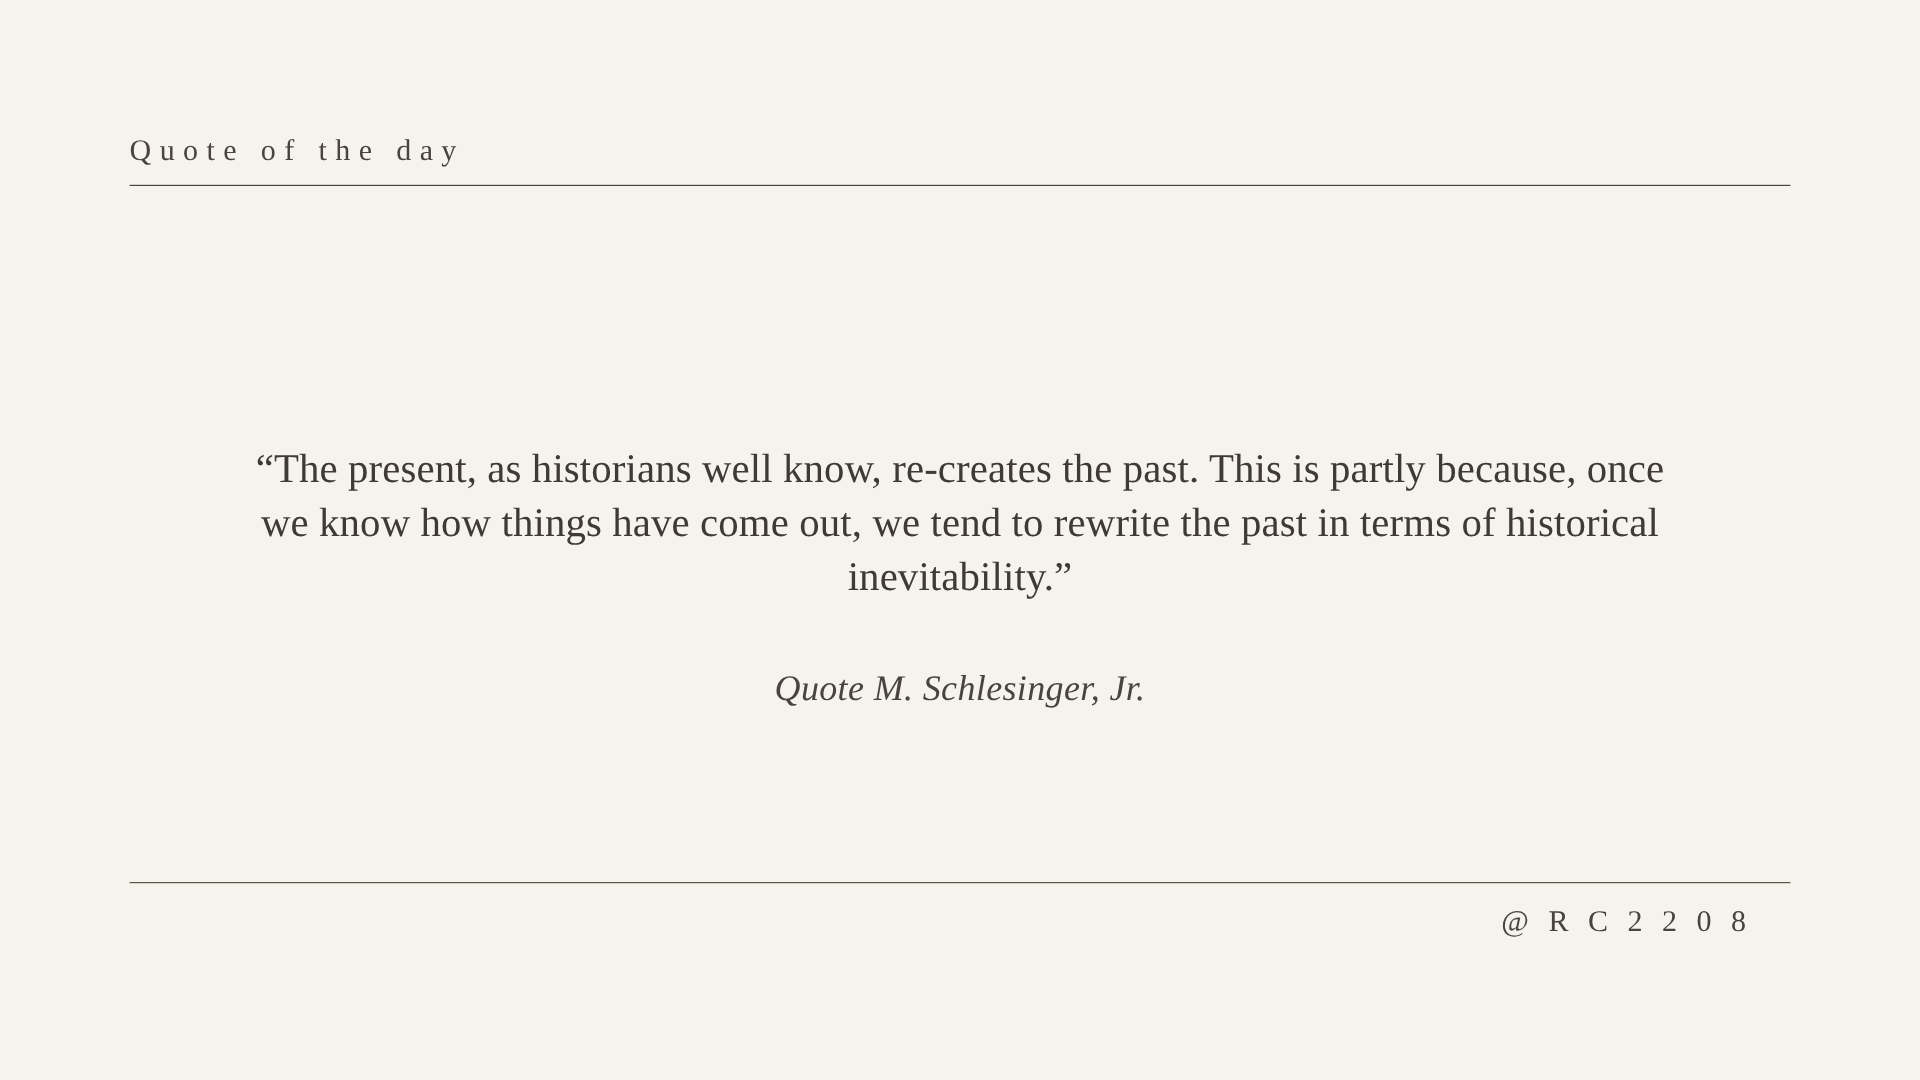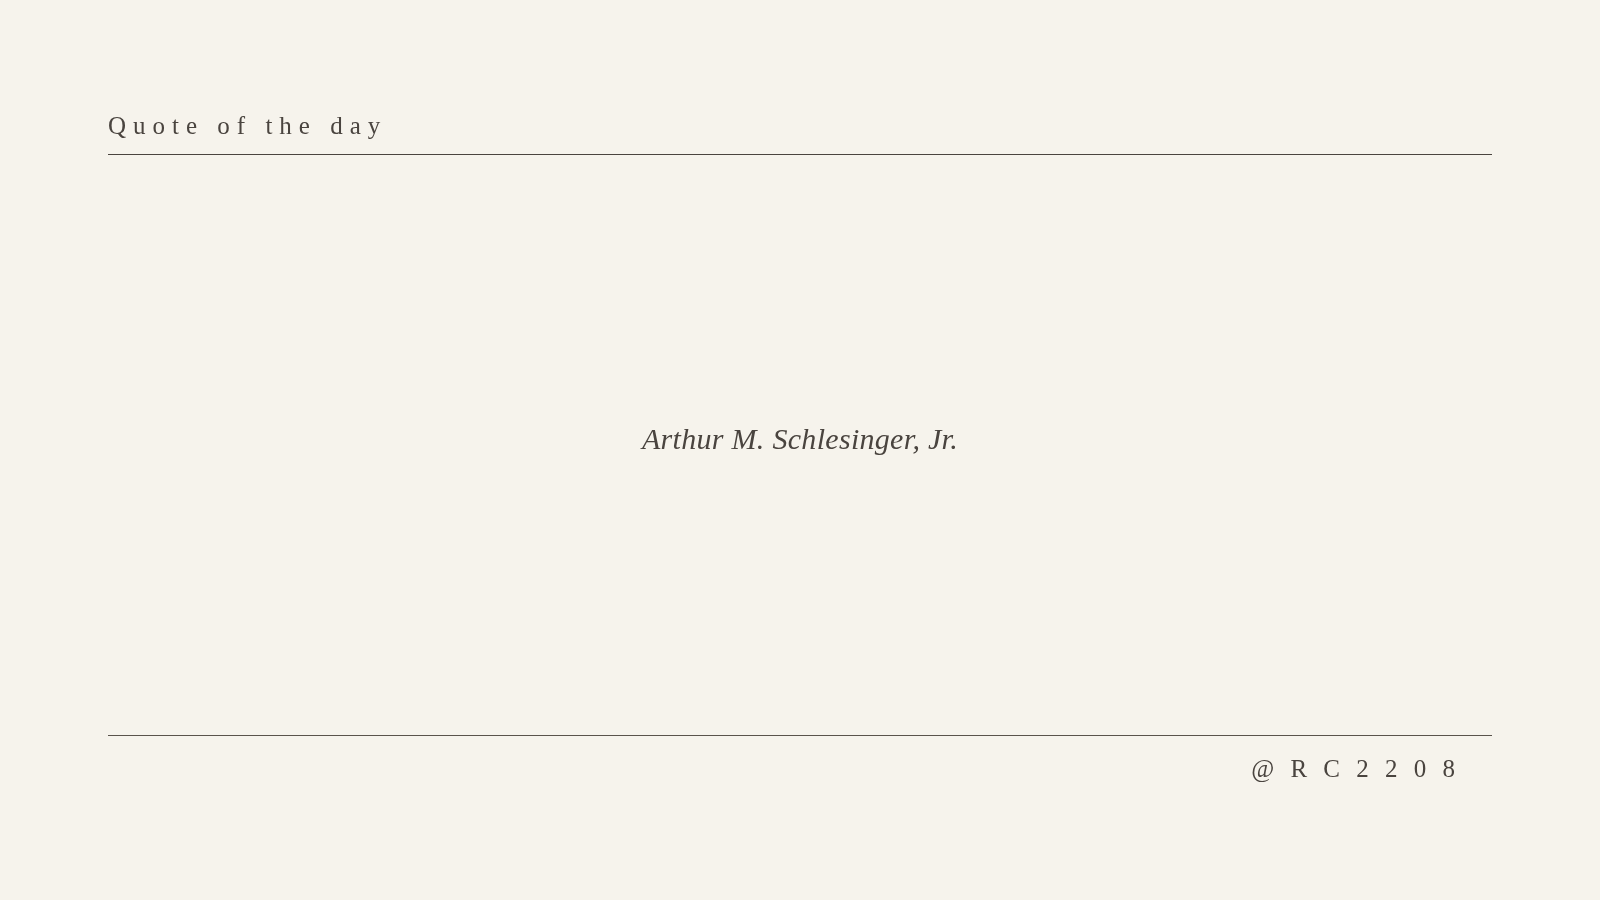--- a/index.html
+++ b/index.html
@@ -89,21 +89,22 @@
 <body>
 
 <div class="page">
 
   <div class="header">
     <div class="header-title">Quote of the day</div>
     <div class="rule"></div>
   </div>
 
   <div class="quote-block">
-    <div class="quote-author">Arthur M. Schlesinger, Jr.</div>
+    <p class="quote-text">“The present, as historians well know, re-creates the past. This is partly because, once we know how things have come out, we tend to rewrite the past in terms of historical inevitability.”</p>
+    <div class="quote-author">Quote M. Schlesinger, Jr.</div>
   </div>
 
   <div class="rule bottom"></div>
 
   <div class="footer">
     <span class="footer-handle">@ R C 2 2 0 8</span>
   </div>
 
 </div>
 

